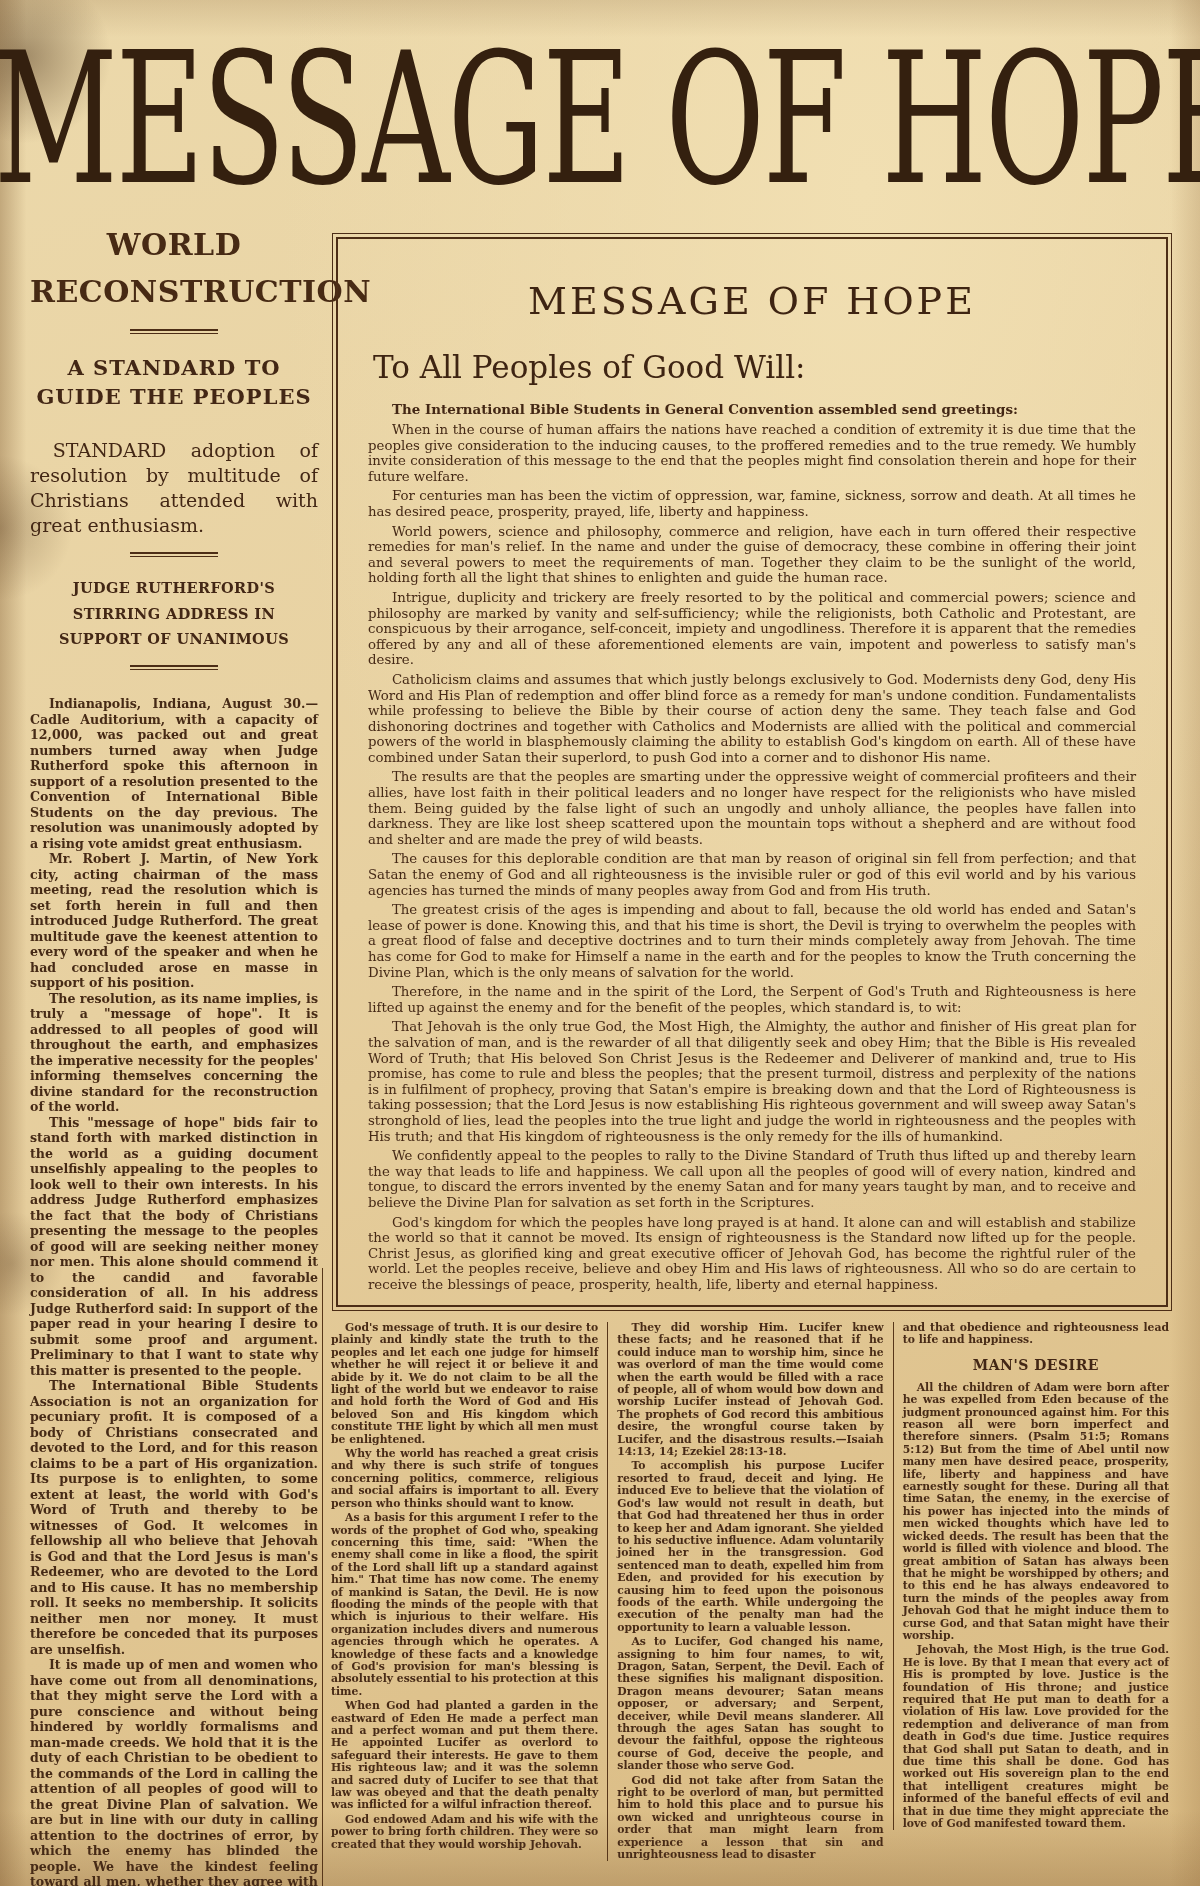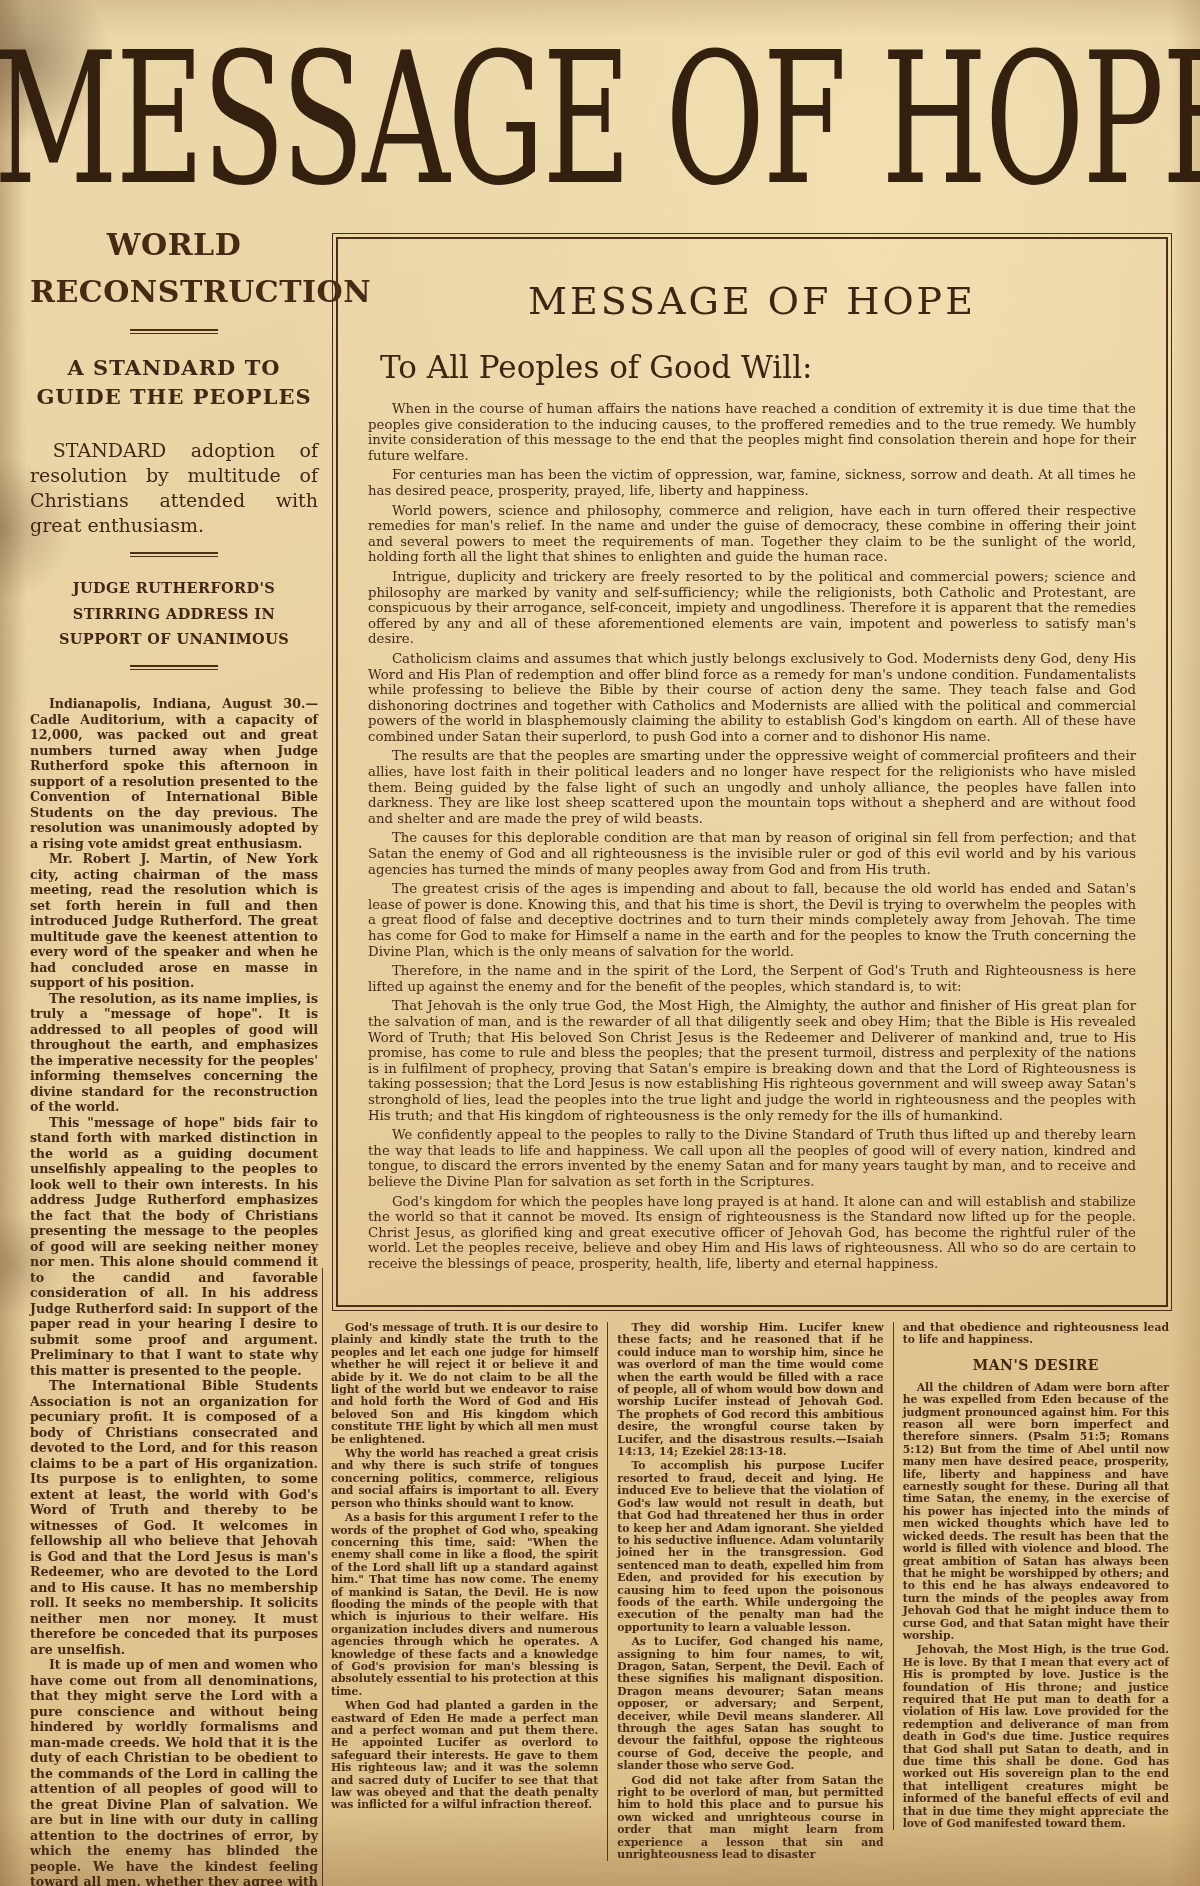--- a/index.html
+++ b/index.html
@@ -37,21 +37,21 @@
   .sb-body{margin-top:26px;}
   .sb-body p{font-size:12.6px;font-weight:bold;line-height:15.5px;text-align:justify;
     text-indent:1.5em;margin:0;color:#462a16;}
   
   .main-box{position:absolute;left:332px;top:233px;width:840px;height:1078px;
     border:1px solid #4c2d16;padding:3px;box-sizing:border-box;}
   .main-box-inner{border:2px solid #4c2d16;height:100%;box-sizing:border-box;
     padding:26px 30px 8px;overflow:hidden;}
   .box-title{font-size:38px;text-align:center;letter-spacing:3px;margin:14px 0 26px;
     font-weight:normal;color:#3e2412;}
-  .box-salutation{font-size:31px;margin:0 12px 16px;font-weight:normal;color:#3e2412;}
+  .box-salutation{font-size:31px;margin:0 5px 16px;font-weight:normal;color:#3e2412;}
   .box-greeting{font-size:13.4px;font-weight:bold;text-indent:1.8em;margin:0 0 5px;}
   .box-paras p{font-size:13.3px;line-height:15.6px;text-align:justify;text-indent:1.8em;
     margin:0 0 4px;color:#45291604;color:#452916;}
   
   .bottomcols{position:absolute;left:322px;top:1322px;width:856px;display:flex;align-items:flex-start;justify-content:space-between;}
   .bcol{width:33.33%;box-sizing:border-box;padding:0 9px;}
   .bcol + .bcol{border-left:1px solid #573619;}
   .bcol p{font-size:10.8px;font-weight:bold;line-height:12.4px;text-align:justify;
     text-indent:1.3em;margin:0;color:#482b17;}
   .bcol p + p, .bcol .mans-heading + p{margin-top:2px;}
@@ -86,20 +86,21 @@
         <p>This "message of hope" bids fair to stand forth with marked distinction in the world as a guiding document unselfishly appealing to the peoples to look well to their own interests. In his address Judge Rutherford emphasizes the fact that the body of Christians presenting the message to the peoples of good will are seeking neither money nor men. This alone should commend it to the candid and favorable consideration of all. In his address Judge Rutherford said: In support of the paper read in your hearing I desire to submit some proof and argument. Preliminary to that I want to state why this matter is presented to the people.</p>
         <p>The International Bible Students Association is not an organization for pecuniary profit. It is composed of a body of Christians consecrated and devoted to the Lord, and for this reason claims to be a part of His organization. Its purpose is to enlighten, to some extent at least, the world with God's Word of Truth and thereby to be witnesses of God. It welcomes in fellowship all who believe that Jehovah is God and that the Lord Jesus is man's Redeemer, who are devoted to the Lord and to His cause. It has no membership roll. It seeks no membership. It solicits neither men nor money. It must therefore be conceded that its purposes are unselfish.</p>
         <p>It is made up of men and women who have come out from all denominations, that they might serve the Lord with a pure conscience and without being hindered by worldly formalisms and man-made creeds. We hold that it is the duty of each Christian to be obedient to the commands of the Lord in calling the attention of all peoples of good will to the great Divine Plan of salvation. We are but in line with our duty in calling attention to the doctrines of error, by which the enemy has blinded the people. We have the kindest feeling toward all men, whether they agree with us or not, but we cannot be true witnesses of the Lord unless we unsparingly expose false doctrines and proclaim</p>
       </div>
   </div>
 
   <div class="main-box">
     <div class="main-box-inner">
       <h2 class="box-title">MESSAGE OF HOPE</h2>
       <h3 class="box-salutation">To All Peoples of Good Will:</h3>
+      <p class="box-greeting">The International Bible Students in General Convention assembled send greetings:</p>
       <div class="box-paras">
 
       <p>When in the course of human affairs the nations have reached a condition of extremity it is due time that the peoples give consideration to the inducing causes, to the proffered remedies and to the true remedy. We humbly invite consideration of this message to the end that the peoples might find consolation therein and hope for their future welfare.</p>
           <p>For centuries man has been the victim of oppression, war, famine, sickness, sorrow and death. At all times he has desired peace, prosperity, prayed, life, liberty and happiness.</p>
           <p>World powers, science and philosophy, commerce and religion, have each in turn offered their respective remedies for man's relief. In the name and under the guise of democracy, these combine in offering their joint and several powers to meet the requirements of man. Together they claim to be the sunlight of the world, holding forth all the light that shines to enlighten and guide the human race.</p>
           <p>Intrigue, duplicity and trickery are freely resorted to by the political and commercial powers; science and philosophy are marked by vanity and self-sufficiency; while the religionists, both Catholic and Protestant, are conspicuous by their arrogance, self-conceit, impiety and ungodliness. Therefore it is apparent that the remedies offered by any and all of these aforementioned elements are vain, impotent and powerless to satisfy man's desire.</p>
           <p>Catholicism claims and assumes that which justly belongs exclusively to God. Modernists deny God, deny His Word and His Plan of redemption and offer blind force as a remedy for man's undone condition. Fundamentalists while professing to believe the Bible by their course of action deny the same. They teach false and God dishonoring doctrines and together with Catholics and Modernists are allied with the political and commercial powers of the world in blasphemously claiming the ability to establish God's kingdom on earth. All of these have combined under Satan their superlord, to push God into a corner and to dishonor His name.</p>
           <p>The results are that the peoples are smarting under the oppressive weight of commercial profiteers and their allies, have lost faith in their political leaders and no longer have respect for the religionists who have misled them. Being guided by the false light of such an ungodly and unholy alliance, the peoples have fallen into darkness. They are like lost sheep scattered upon the mountain tops without a shepherd and are without food and shelter and are made the prey of wild beasts.</p>
           <p>The causes for this deplorable condition are that man by reason of original sin fell from perfection; and that Satan the enemy of God and all righteousness is the invisible ruler or god of this evil world and by his various agencies has turned the minds of many peoples away from God and from His truth.</p>
           <p>The greatest crisis of the ages is impending and about to fall, because the old world has ended and Satan's lease of power is done. Knowing this, and that his time is short, the Devil is trying to overwhelm the peoples with a great flood of false and deceptive doctrines and to turn their minds completely away from Jehovah. The time has come for God to make for Himself a name in the earth and for the peoples to know the Truth concerning the Divine Plan, which is the only means of salvation for the world.</p>
@@ -112,20 +113,21 @@
     </div>
   </div>
 
   <div class="bottomcols">
     <div class="bcol">
 
     <p>God's message of truth. It is our desire to plainly and kindly state the truth to the peoples and let each one judge for himself whether he will reject it or believe it and abide by it. We do not claim to be all the light of the world but we endeavor to raise and hold forth the Word of God and His beloved Son and His kingdom which constitute THE light by which all men must be enlightened.</p>
         <p>Why the world has reached a great crisis and why there is such strife of tongues concerning politics, commerce, religious and social affairs is important to all. Every person who thinks should want to know.</p>
         <p>As a basis for this argument I refer to the words of the prophet of God who, speaking concerning this time, said: "When the enemy shall come in like a flood, the spirit of the Lord shall lift up a standard against him." That time has now come. The enemy of mankind is Satan, the Devil. He is now flooding the minds of the people with that which is injurious to their welfare. His organization includes divers and numerous agencies through which he operates. A knowledge of these facts and a knowledge of God's provision for man's blessing is absolutely essential to his protection at this time.</p>
         <p>When God had planted a garden in the eastward of Eden He made a perfect man and a perfect woman and put them there. He appointed Lucifer as overlord to safeguard their interests. He gave to them His righteous law; and it was the solemn and sacred duty of Lucifer to see that that law was obeyed and that the death penalty was inflicted for a wilful infraction thereof.</p>
+        <p>God endowed Adam and his wife with the power to bring forth children. They were so created that they would worship Jehovah.</p>
       </div>
     <div class="bcol">
 
     <p>They did worship Him. Lucifer knew these facts; and he reasoned that if he could induce man to worship him, since he was overlord of man the time would come when the earth would be filled with a race of people, all of whom would bow down and worship Lucifer instead of Jehovah God. The prophets of God record this ambitious desire, the wrongful course taken by Lucifer, and the disastrous results.—Isaiah 14:13, 14; Ezekiel 28:13-18.</p>
         <p>To accomplish his purpose Lucifer resorted to fraud, deceit and lying. He induced Eve to believe that the violation of God's law would not result in death, but that God had threatened her thus in order to keep her and Adam ignorant. She yielded to his seductive influence. Adam voluntarily joined her in the transgression. God sentenced man to death, expelled him from Eden, and provided for his execution by causing him to feed upon the poisonous foods of the earth. While undergoing the execution of the penalty man had the opportunity to learn a valuable lesson.</p>
         <p>As to Lucifer, God changed his name, assigning to him four names, to wit, Dragon, Satan, Serpent, the Devil. Each of these signifies his malignant disposition. Dragon means devourer; Satan means opposer, or adversary; and Serpent, deceiver, while Devil means slanderer. All through the ages Satan has sought to devour the faithful, oppose the righteous course of God, deceive the people, and slander those who serve God.</p>
         <p>God did not take after from Satan the right to be overlord of man, but permitted him to hold this place and to pursue his own wicked and unrighteous course in order that man might learn from experience a lesson that sin and unrighteousness lead to disaster</p>
       </div>
     <div class="bcol">
       <p class="no-indent">and that obedience and righteousness lead to life and happiness.</p>

